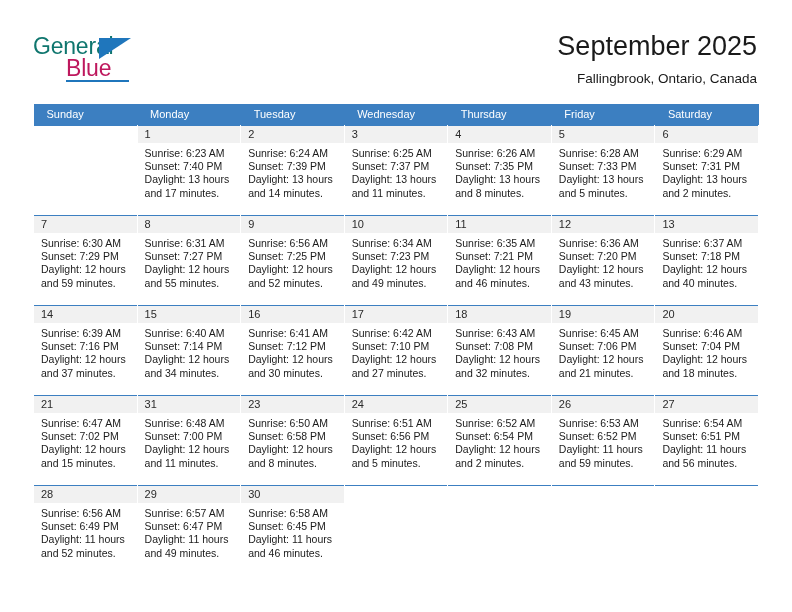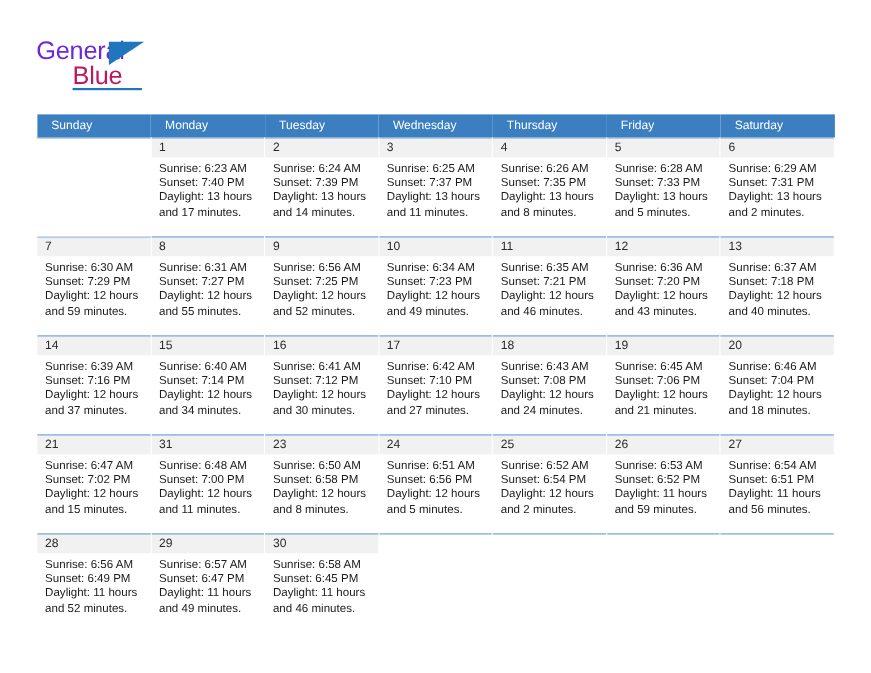--- a/index.html
+++ b/index.html
@@ -26,21 +26,21 @@
   .logo {
     position: absolute;
     left: 33px; top: 33px;
     width: 130px; height: 50px;
   }
   .logo-general {
     position: absolute;
     left: 0; top: 0;
     font-size: 23px;
     letter-spacing: -0.2px;
-    color: #6d28d9;
+    color: #0f766e;
     font-family: "Liberation Sans", sans-serif;
   }
   .logo-triangle {
     position: absolute;
     left: 66px; top: 5px;
     width: 0; height: 0;
     border-left: 32px solid #1f76bc;
     border-bottom: 21px solid transparent;
   }
   .logo-blue {
@@ -134,20 +134,24 @@
 
   <div class="header">
 
     <div class="logo">
       <span class="logo-general">General</span>
       <span class="logo-triangle"></span>
       <span class="logo-blue">Blue</span>
       <span class="logo-underline"></span>
     </div>
 
+    <div class="title-block">
+      <div class="cal-title">September 2025</div>
+      <div class="cal-subtitle">Fallingbrook, Ontario, Canada</div>
+    </div>
 
   </div>
 
   <table class="calendar">
     <thead>
       <tr>
         <th>Sunday</th>
         <th>Monday</th>
         <th>Tuesday</th>
         <th>Wednesday</th>
@@ -352,21 +356,21 @@
               </div>
             </div>
           </td>
           <td>
             <div class="daycell">
               <div class="daynum-bar">18</div>
               <div class="info">
                 <div>Sunrise: 6:43 AM</div>
                 <div>Sunset: 7:08 PM</div>
                 <div>Daylight: 12 hours</div>
-                <div>and 24 minutes.</div>
+                <div>and 32 minutes.</div>
               </div>
             </div>
           </td>
           <td>
             <div class="daycell">
               <div class="daynum-bar">19</div>
               <div class="info">
                 <div>Sunrise: 6:45 AM</div>
                 <div>Sunset: 7:06 PM</div>
                 <div>Daylight: 12 hours</div>

